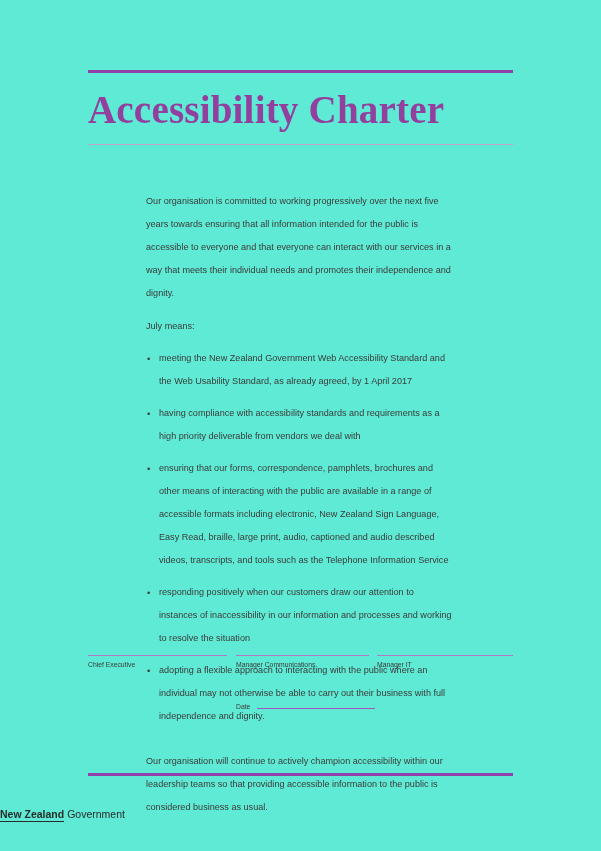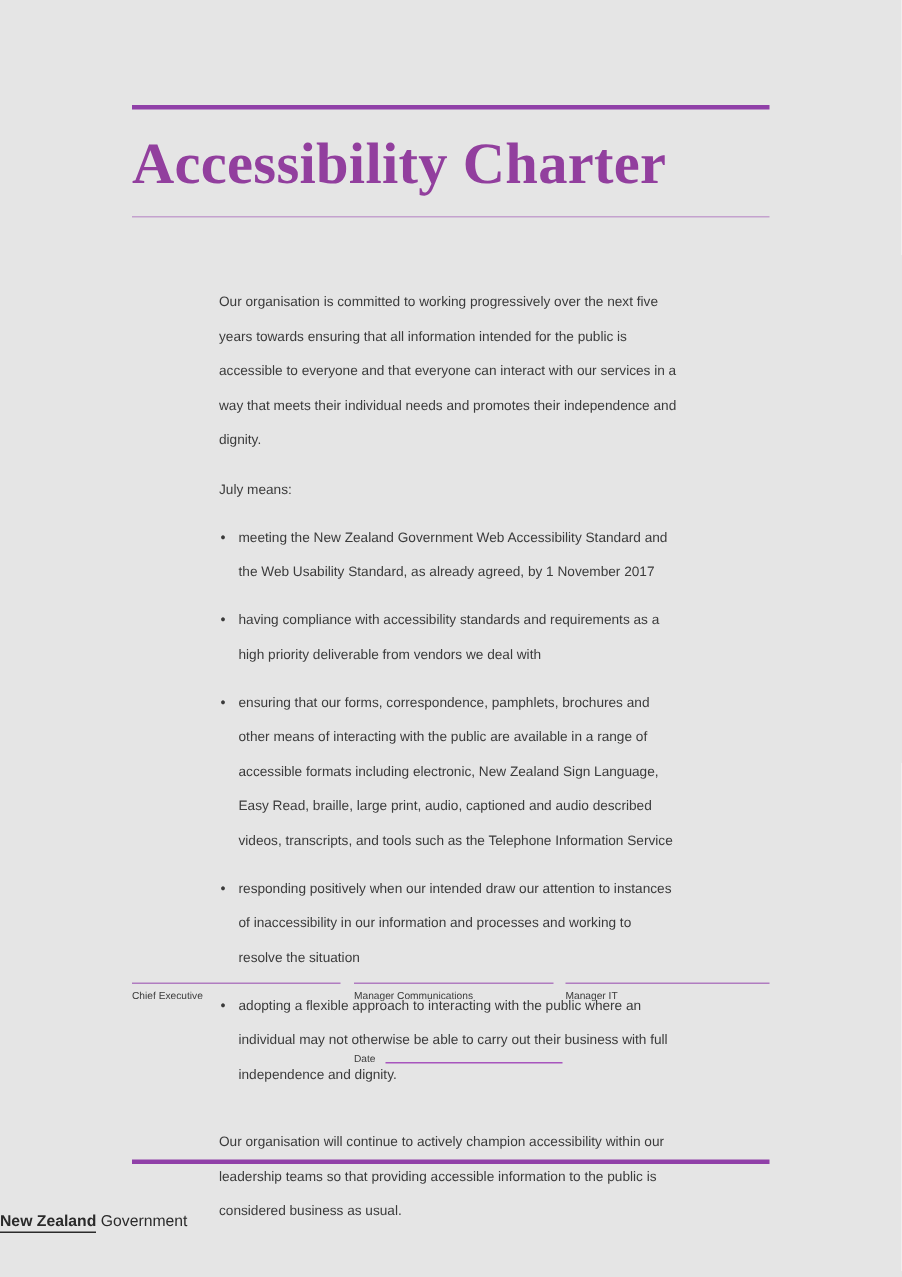--- a/index.html
+++ b/index.html
@@ -11,21 +11,21 @@
     width: 601px;
     height: 851px;
     position: relative;
     font-family: "Liberation Sans", sans-serif;
     overflow: hidden;
   }
 
   .page {
     position: absolute;
     inset: 0;
-    background: #e5e5e5;
+    background: #5eead4;
   }
 
   
   .header {
     position: absolute;
     left: 88px;
     top: 70px;
     width: 425px;
   }
   .rule-top {
@@ -173,24 +173,24 @@
     <div class="rule-top"></div>
     <h1 class="doc-title">Accessibility Charter</h1>
     <div class="rule-under-title"></div>
   </div>
 
   <div class="content">
     <p class="para">Our organisation is committed to working progressively over the next five years towards ensuring that all information intended for the public is accessible to everyone and that everyone can interact with our services in a way that meets their individual needs and promotes their independence and dignity.</p>
     <p class="para tight">July means:</p>
 
     <ul class="bullets">
-      <li>meeting the New Zealand Government Web Accessibility Standard and the Web Usability Standard, as already agreed, by 1 November 2017</li>
+      <li>meeting the New Zealand Government Web Accessibility Standard and the Web Usability Standard, as already agreed, by 1 April 2017</li>
       <li>having compliance with accessibility standards and requirements as a high priority deliverable from vendors we deal with</li>
       <li>ensuring that our forms, correspondence, pamphlets, brochures and other means of interacting with the public are available in a range of accessible formats including electronic, New Zealand Sign Language, Easy Read, braille, large print, audio, captioned and audio described videos, transcripts, and tools such as the Telephone Information Service</li>
-      <li>responding positively when our intended draw our attention to instances of inaccessibility in our information and processes and working to resolve the situation</li>
+      <li>responding positively when our customers draw our attention to instances of inaccessibility in our information and processes and working to resolve the situation</li>
       <li>adopting a flexible approach to interacting with the public where an individual may not otherwise be able to carry out their business with full independence and dignity.</li>
     </ul>
 
     <p class="para closing">Our organisation will continue to actively champion accessibility within our leadership teams so that providing accessible information to the public is considered business as usual.</p>
   </div>
 
   <div class="signatures">
 
     <div class="sig sig-1">
       <div class="sig-line"></div>

